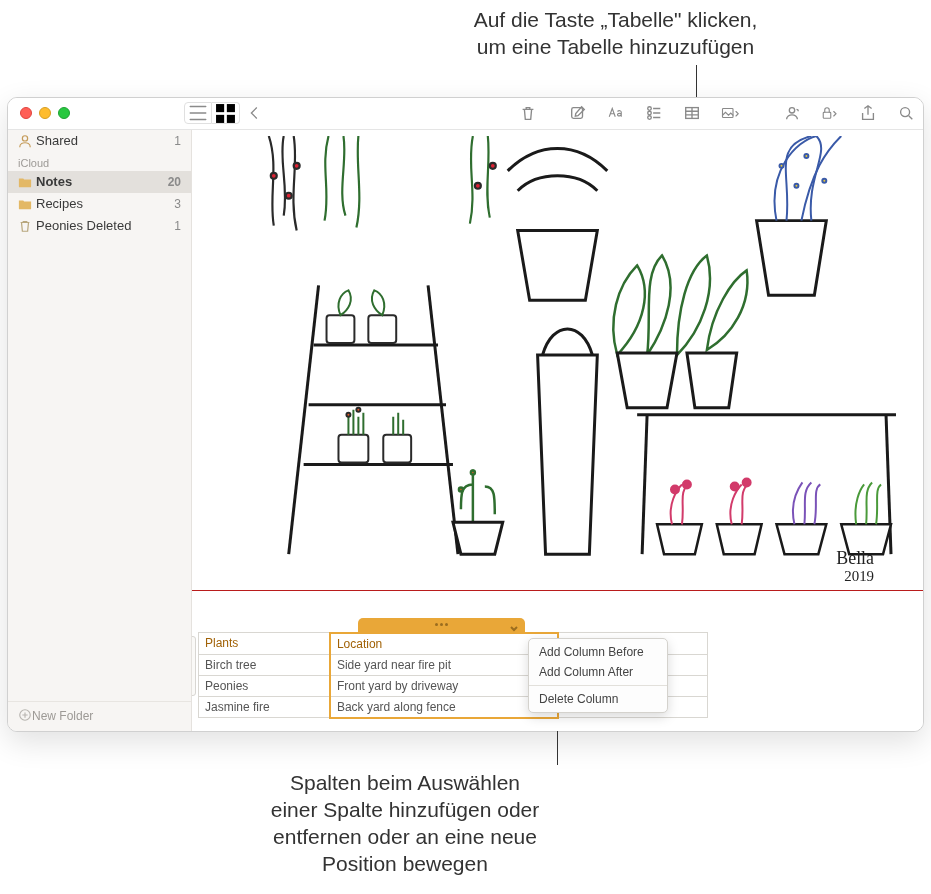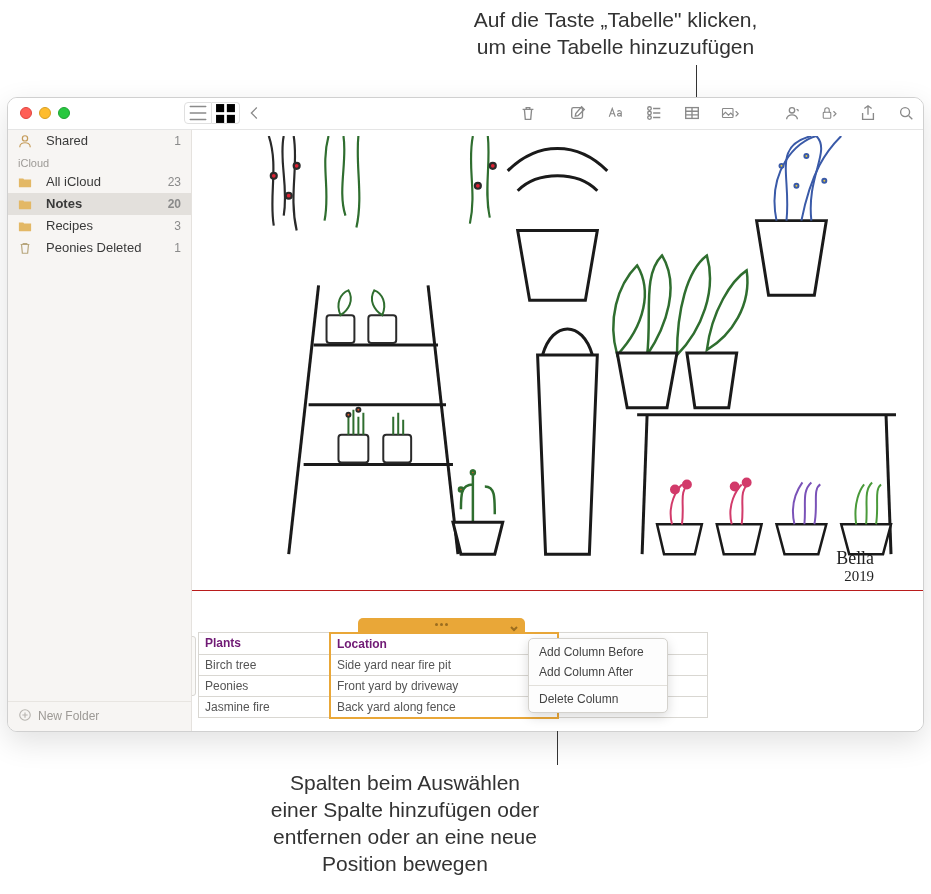--- a/index.html
+++ b/index.html
@@ -78,38 +78,38 @@
     background: #f7f5f3;
     border-right: 1px solid #e5e2de;
     display: flex;
     flex-direction: column;
     font-size: 13px;
     color: #3a3a3a;
   }
   .side-row {
     display: flex; align-items: center;
     padding: 3px 10px;
-    gap: 14px;
+    gap: 4px;
     height: 22px;
   }
   .side-row .count { margin-left: auto; color: #8a8a8a; font-size: 12px; }
   .side-row .ic { width: 14px; height: 14px; display: inline-flex; }
   .side-row.selected { background: #e3e0dc; font-weight: bold; }
   .side-header {
     padding: 5px 10px 2px 10px;
     font-size: 11px;
     color: #9d9a96;
     font-weight: 500;
   }
   .new-folder {
     margin-top: auto;
     padding: 6px 10px;
     color: #9d9a96;
     font-size: 12px;
-    display: flex; align-items:center; gap:6px;
+    display: flex; align-items:center; gap:0;
     border-top: 1px solid #e8e5e1;
   }
   .content {
     flex: 1;
     position: relative;
     background: #fff;
     overflow: hidden;
   }
   .drawing {
     position: absolute;
@@ -155,21 +155,21 @@
     width: 100%;
     font-size: 12px;
   }
   .note-table th, .note-table td {
     border: 1px solid #d9d7d2;
     padding: 3px 6px;
     text-align: left;
     background:#fff;
     color:#555;
   }
-  .note-table th { font-weight: 700; color:#701a75;}
+  .note-table th { font-weight: 400; color:#a16207;}
   .note-table th:nth-child(2),
   .note-table td:nth-child(2){
     border: 2px solid #e9a738;
   }
   .note-table th:nth-child(2){ border-bottom:1px solid #d9d7d2;}
   .note-table tr:not(:last-child) td:nth-child(2){ border-bottom:1px solid #d9d7d2; border-top:1px solid #d9d7d2;}
   .note-table tr:last-child td:nth-child(2){ border-top:1px solid #d9d7d2;}
   .context-menu {
     position:absolute;
     left:330px; top:20px;
@@ -328,29 +328,20 @@
               <circle cx="8" cy="5" r="3"></circle>
               <path d="M2 15c0-4 4-5 6-5s6 1 6 5"></path>
             </svg>
         </span>
         <span>Shared</span>
         <span class="count">1</span>
       </div>
 
       <div class="side-header">iCloud</div>
 
-      <div class="side-row">
-        <span class="ic ic-folder">
-          <svg viewBox="0 0 16 16">
-              <path d="M1 4h5l1 1h8v8a1 1 0 01-1 1H2a1 1 0 01-1-1z"></path>
-            </svg>
-        </span>
-        <span>All iCloud</span>
-        <span class="count">23</span>
-      </div>
       <div class="side-row selected">
         <span class="ic ic-folder">
           <svg viewBox="0 0 16 16">
               <path d="M1 4h5l1 1h8v8a1 1 0 01-1 1H2a1 1 0 01-1-1z"></path>
             </svg>
         </span>
         <span>Notes</span>
         <span class="count">20</span>
       </div>
       <div class="side-row">

